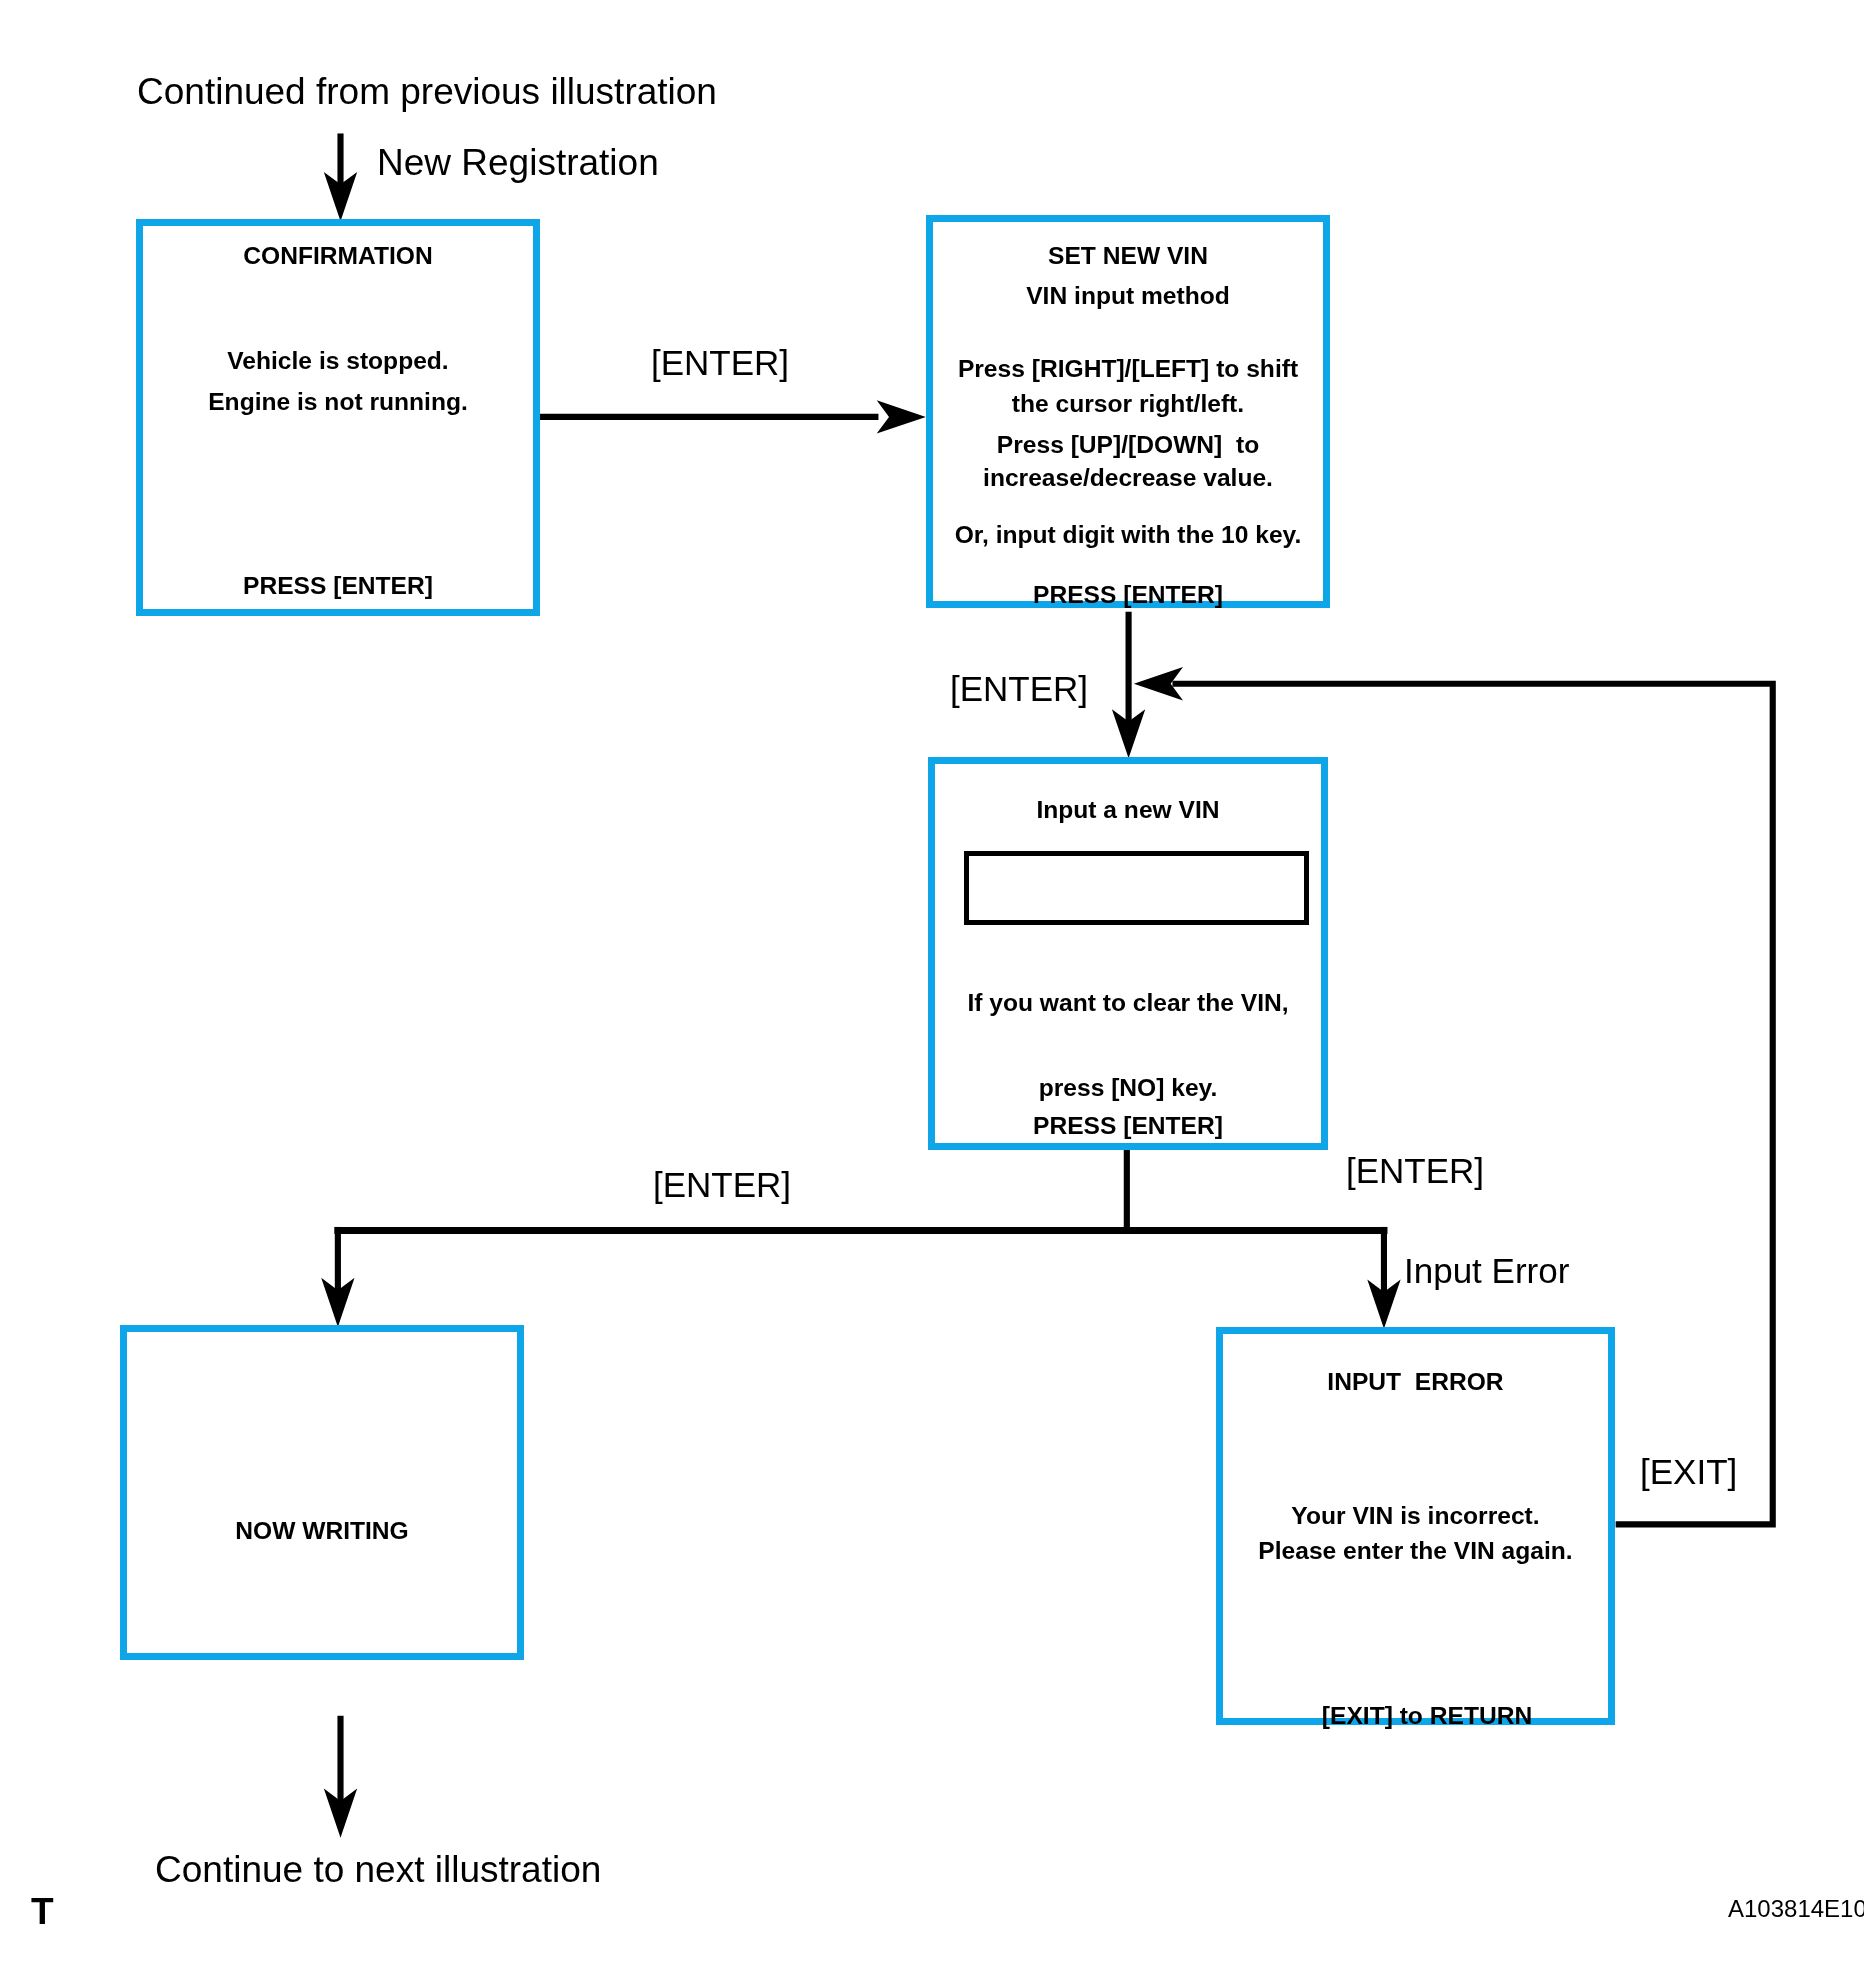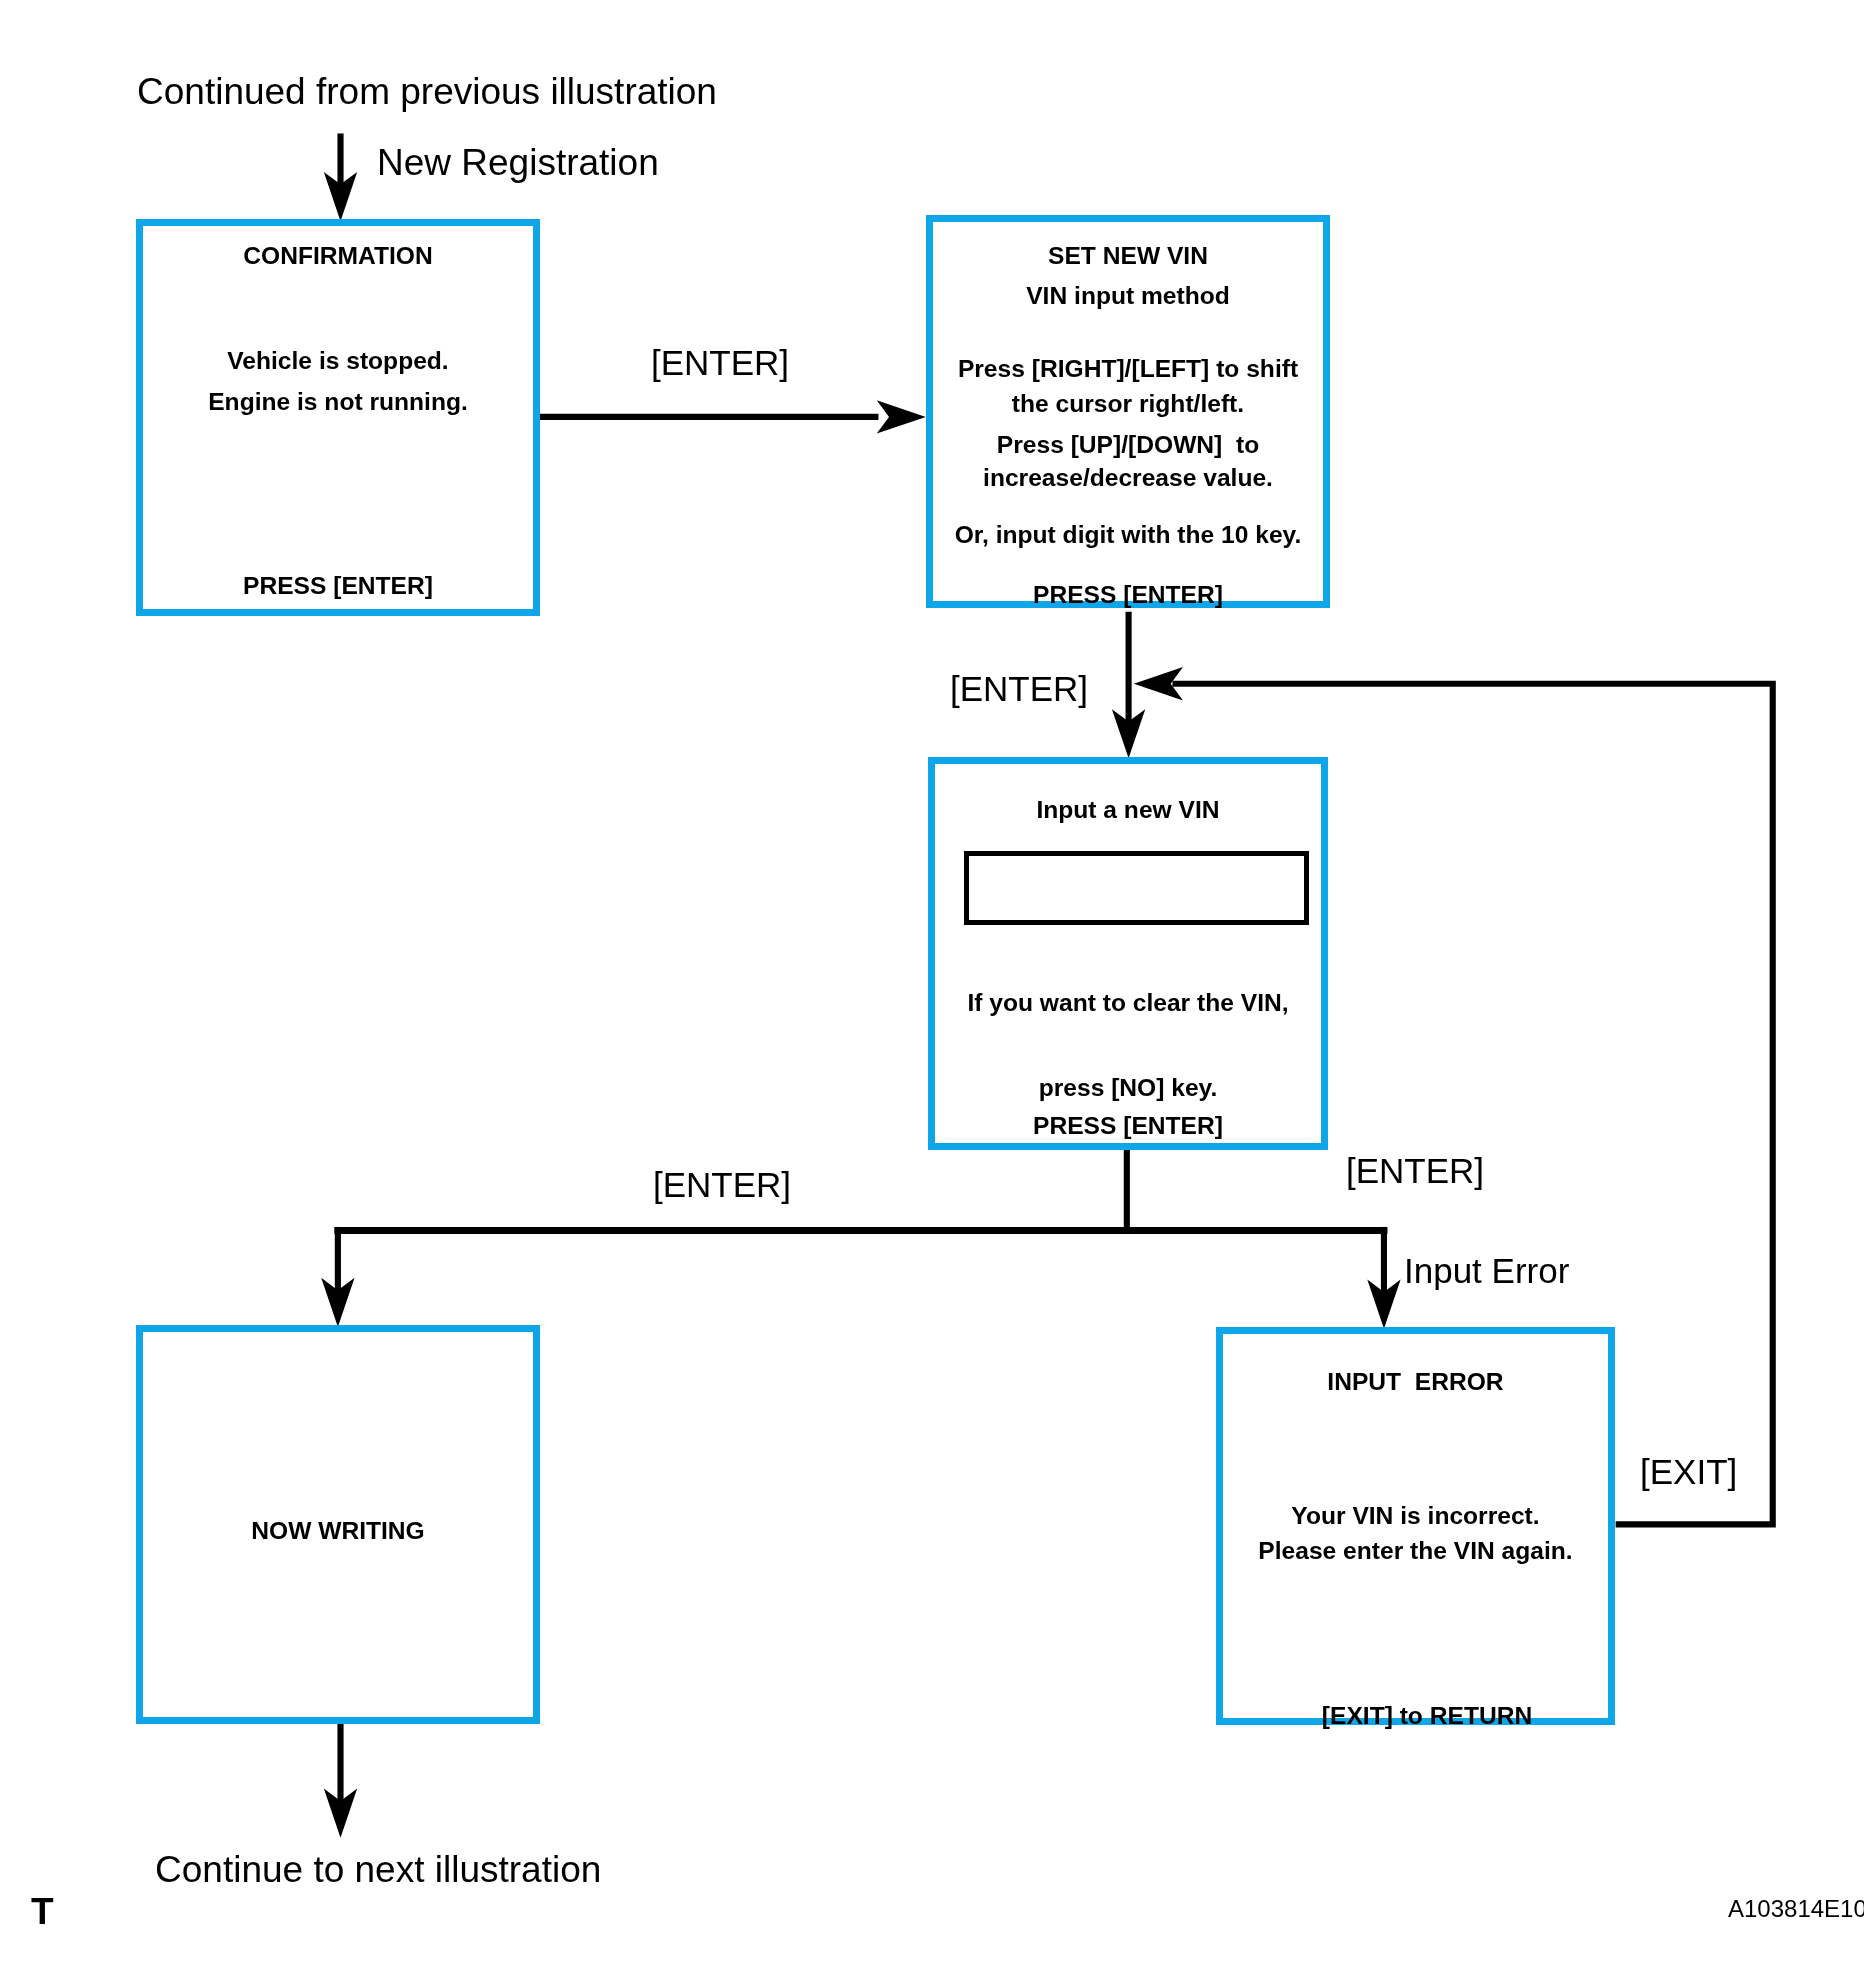--- a/index.html
+++ b/index.html
@@ -124,21 +124,21 @@
   </div>
 
   <div class="fbox" style="left:928px;top:757px;width:400px;height:393px;">
     <div class="bline" style="top:32px;">Input a new VIN</div>
     <div class="vin-field" style="left:29px;top:87px;width:345px;height:74px;"></div>
     <div class="bline" style="top:225px;">If you want to clear the VIN,</div>
     <div class="bline" style="top:266px;margin-top:44px;">press [NO] key.</div>
     <div class="bline" style="top:348px;">PRESS [ENTER]</div>
   </div>
 
-  <div class="fbox" style="left:136px;top:1325px;width:404px;height:399px;">
+  <div class="fbox" style="left:120px;top:1325px;width:404px;height:335px;">
     <div class="bline" style="top:185px;">NOW WRITING</div>
   </div>
 
   <div class="fbox" style="left:1216px;top:1327px;width:399px;height:398px;">
     <div class="bline" style="top:34px;">INPUT  ERROR</div>
     <div class="bline" style="top:168px;">Your VIN is incorrect.</div>
     <div class="bline" style="top:203px;">Please enter the VIN again.</div>
     <div class="bline" style="top:368px;margin-left:23px;">[EXIT] to RETURN</div>
   </div>
 

